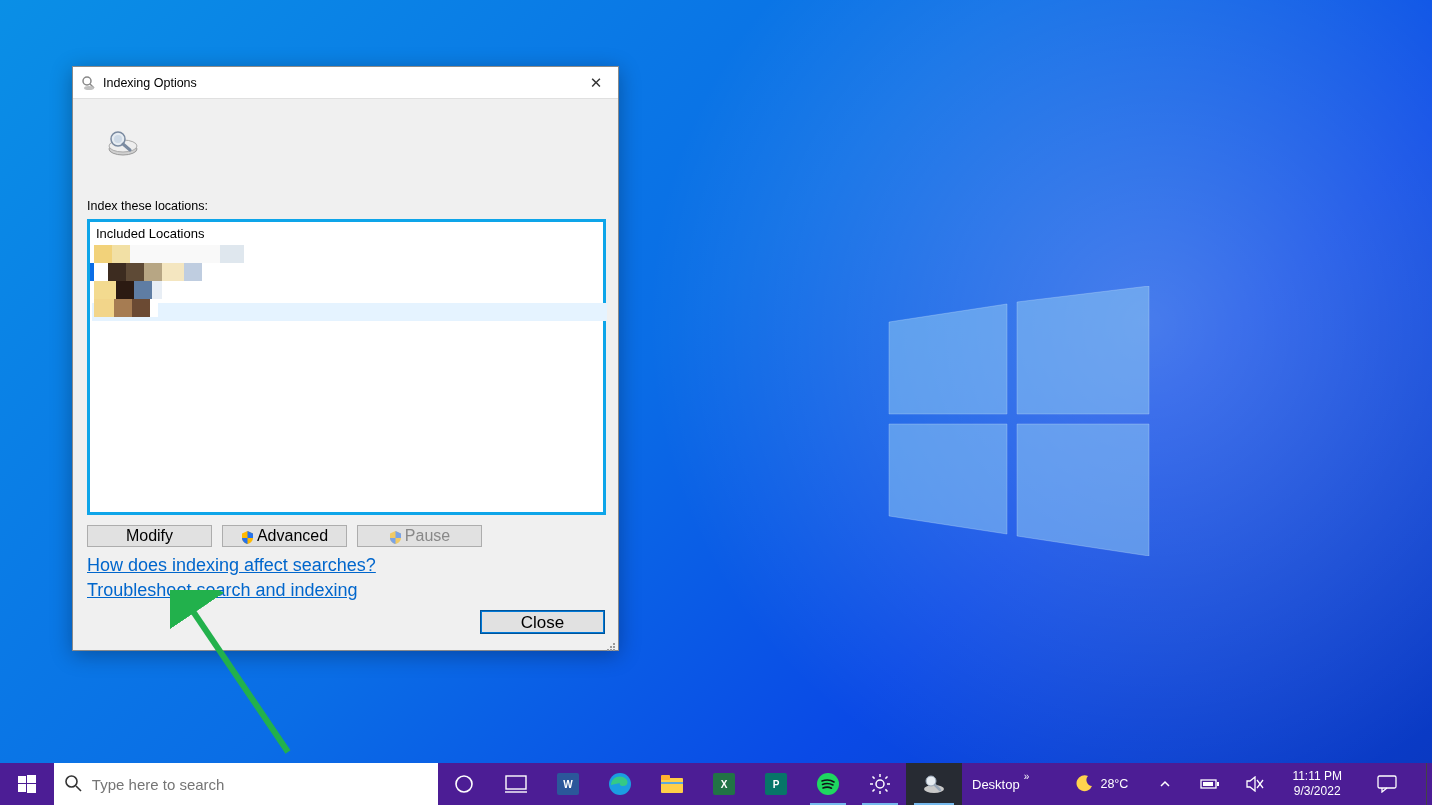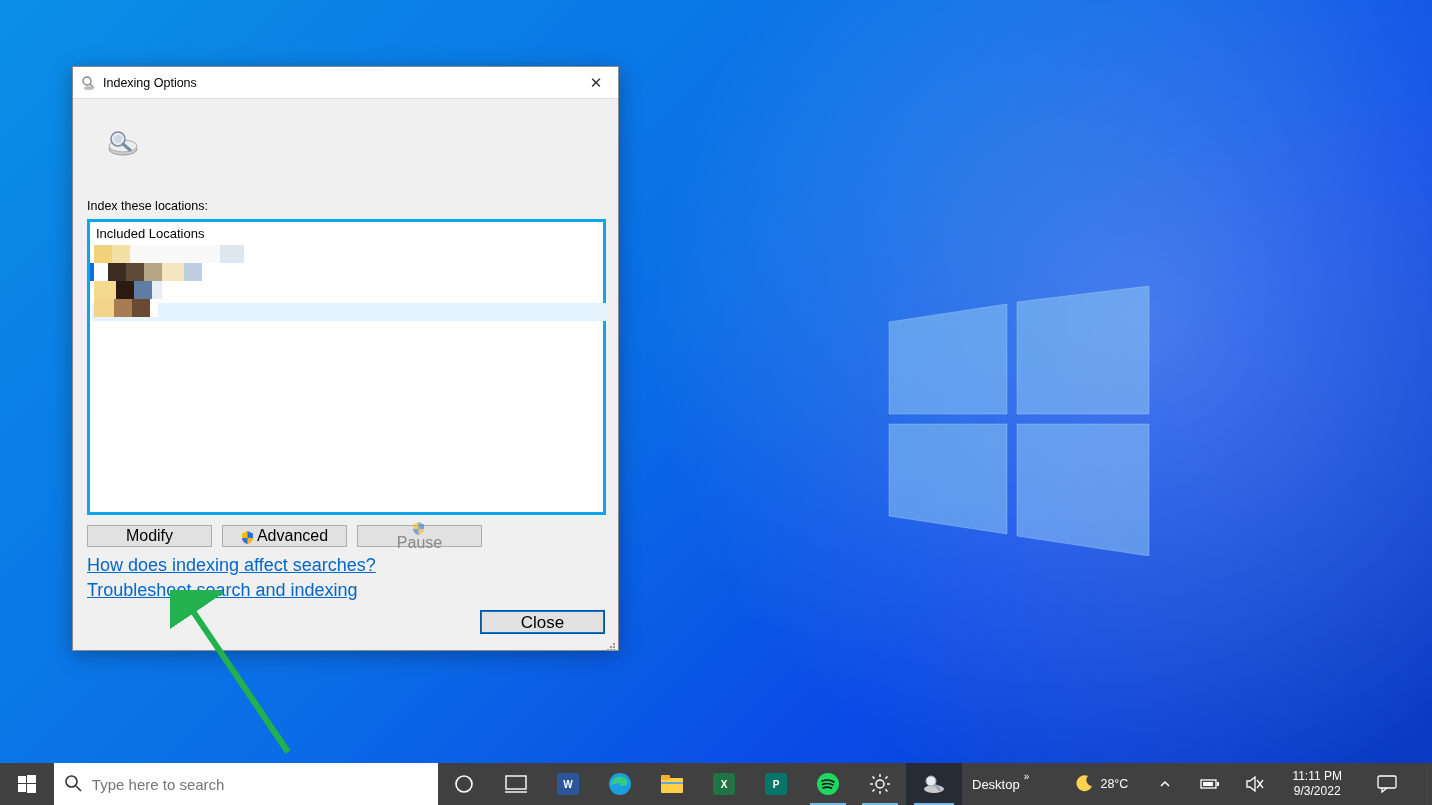--- a/index.html
+++ b/index.html
@@ -46,36 +46,36 @@
   .colhead { padding:4px 6px 4px 6px; color:#000; }
   .pxrow { display:flex; width:100%; height:18px; }
   .excluderow { padding:2px 6px; }
   .hlrow { position:absolute; left:2px; top:81px; width:515px; height:18px; background:#e5f3ff; z-index:0; }
 
   .btnrow { margin-top:10px; display:flex; gap:10px; }
   .btn {
     width:125px; height:22px; font-size:16px; background:#e1e1e1; border:1px solid #adadad;
     display:flex; align-items:center; justify-content:center; cursor:pointer;
   }
-  .btn.disabled { color:#888; background:#e1e1e1; cursor:default;flex-direction:column; }
+  .btn.disabled { color:#888; background:#e1e1e1; cursor:default; }
   .btn .shield { width:13px; height:13px; margin-right:3px; }
 
   .hyperlink { color:#0066cc; text-decoration:underline; font-size:18px; cursor:pointer; display:inline-block; }
   .linkrow { margin-top:8px; }
 
   .closerow { margin-top:10px; display:flex; justify-content:flex-end; }
   .closebtn2 { width:123px; height:22px; background:#e1e1e1; border:1.5px solid #0078d7; outline:1px solid #005499; font-size:17px; cursor:pointer; }
 
   .resize-grip { position:absolute; right:2px; bottom:2px; width:10px; height:10px; }
 
   
   .arrow { position:absolute; left:170px; top:590px; pointer-events:none; }
 
   
-  .taskbar { position:absolute; left:0; bottom:0; width:100%; height:42px; background:#404040; display:flex; align-items:stretch; color:#fff; font-size:13px; }
+  .taskbar { position:absolute; left:0; bottom:0; width:100%; height:42px; background:#4c1d95; display:flex; align-items:stretch; color:#fff; font-size:13px; }
   .taskbar .item { display:flex; align-items:center; justify-content:center; height:42px; }
   .start { width:54px; }
   .searchbox { flex:0 0 384px; background:#fff; display:flex; align-items:center; }
   .searchbox input { border:none; outline:none; font-size:15px; width:100%; padding:0; color:#555; }
   .searchbox .sbicon { width:42px; text-align:center; color:#222; }
   .appicon { width:52px; position:relative; }
   .appicon .underline { position:absolute; bottom:0; left:8px; right:8px; height:2px; background:#76b9ed; display:none; }
   .appicon.active .underline { display:block; }
   .appicon.activewide { background:#272b33; width:56px; }
   .tray { margin-left:auto; display:flex; align-items:center; gap:17px; }

